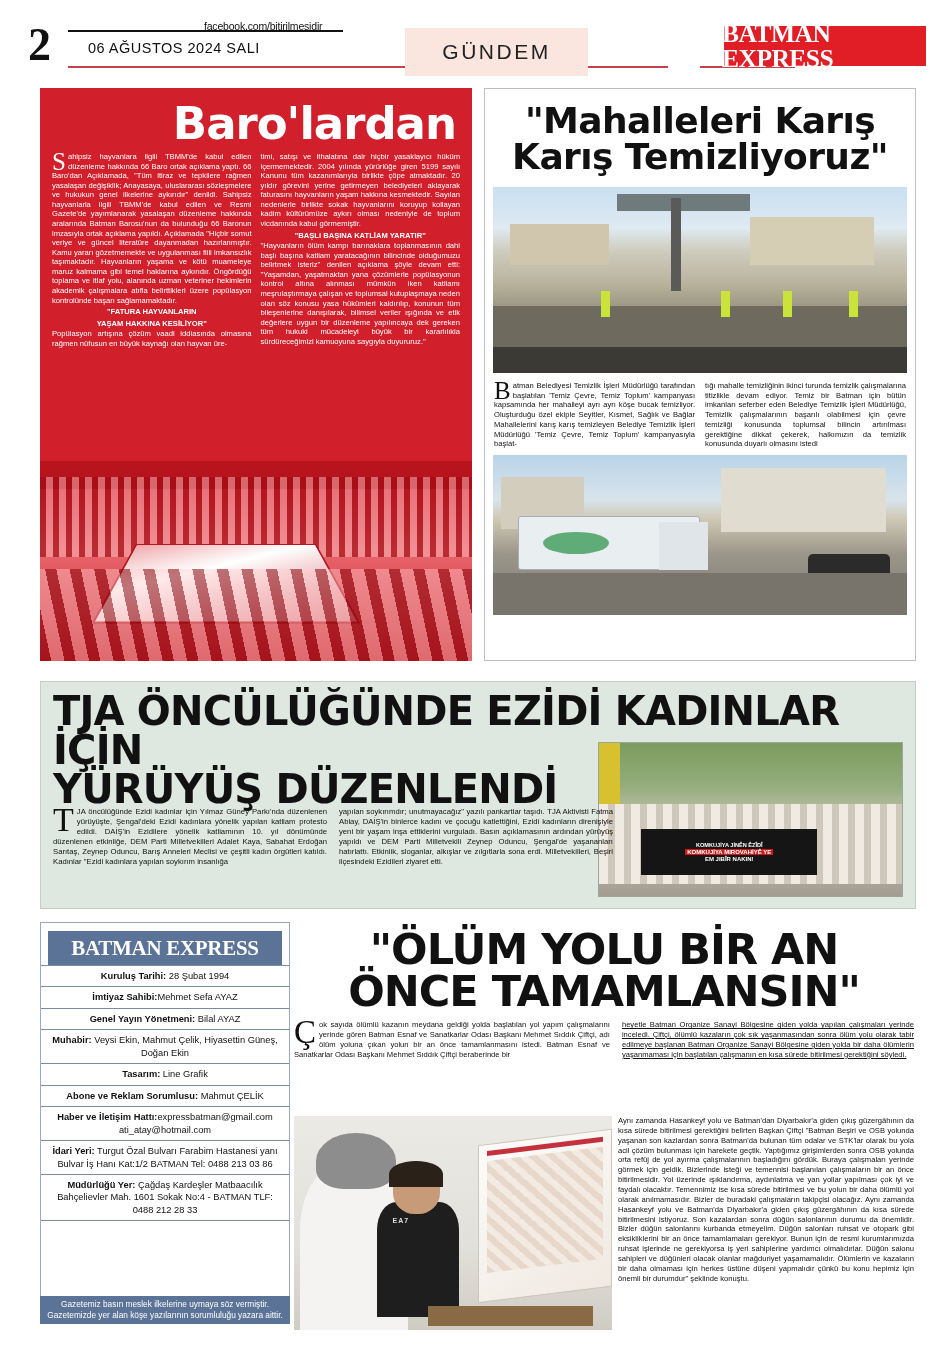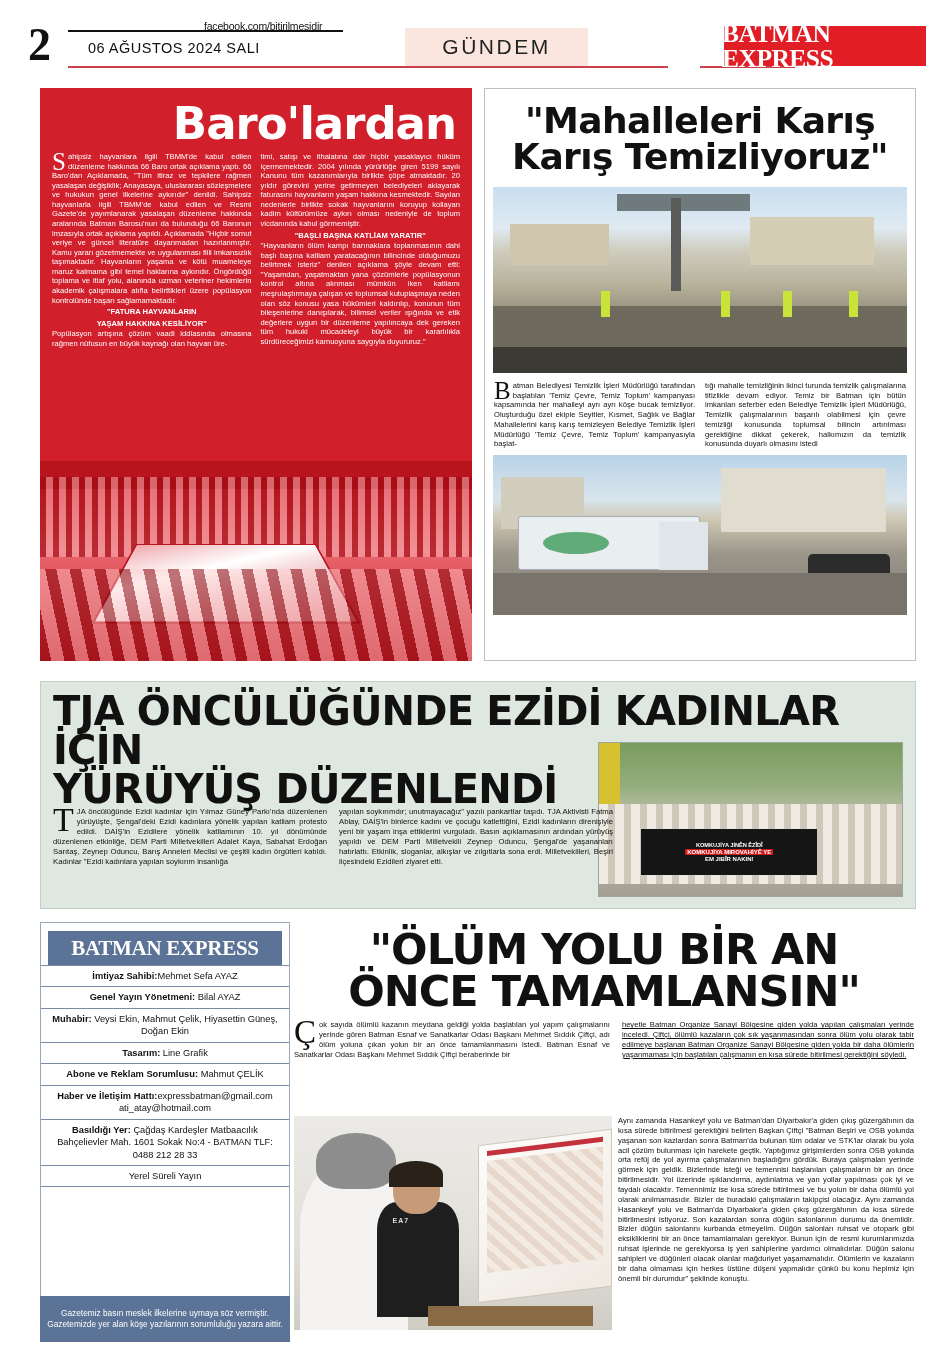--- a/index.html
+++ b/index.html
@@ -33,21 +33,21 @@
   }
   .rule-red {
     position:absolute; left:68px; top:66px; width:600px; height:0;
     border-top:2px solid #c8414b;
   }
   .rule-red2 {
     position:absolute; left:700px; top:66px; width:95px; height:0;
     border-top:2px solid #c8414b;
   }
   .gundem-tab {
-    position:absolute; left:405px; top:28px; width:183px; height:38px;
+    position:absolute; left:405px; top:28px; width:183px; height:48px;
     background:#fbe6df; display:flex; align-items:center; justify-content:center;
   }
   .gundem-tab span {
     font-size:21px; color:#222; letter-spacing:2.5px;
     font-family:"Liberation Sans Narrow","Liberation Sans",sans-serif;
   }
   .logo-box {
     position:absolute; right:25px; top:26px; width:202px; height:40px;
     background:#e11d26; display:flex; align-items:center; justify-content:center;
   }
@@ -219,21 +219,21 @@
     font-family:"Liberation Serif", serif; font-variant:small-caps;
     letter-spacing:-0.3px;
   }
   .imp-row {
     border-bottom:1px solid #7b8ba3; padding:4px 6px 4px 6px;
     text-align:center; font-size:9.3px; line-height:1.34; color:#111;
   }
   .imp-row:first-of-type { border-top:1px solid #7b8ba3; }
   .imp-row b { font-weight:bold; }
   .imp-note {
-    position:absolute; left:40px; top:1296px; width:250px; height:46px;
+    position:absolute; left:40px; top:1296px; width:250px; height:28px;
     background:#5b7396; color:#fff; font-size:8.3px; line-height:1.35;
     text-align:center; padding:5px 6px; display:flex;
     flex-direction:column; justify-content:center;
   }
 
   
   .art-road { position:absolute; left:292px; top:922px; width:624px; height:418px; background:#fff; }
   .art-road .hl {
     font-weight:bold; color:#111; font-size:43px; line-height:0.98;
     letter-spacing:-1px; text-align:center;
@@ -377,28 +377,29 @@
       </div>
       <div class="col">yapılan soykırımdır; unutmayacağız" yazılı pankartlar taşıdı. TJA Aktivisti Fatma Ablay, DAİŞ'in binlerce kadını ve çocuğu katlettiğini, Ezidi kadınların direnişiyle yeni bir yaşam inşa ettiklerini vurguladı. Basın açıklamasının ardından yürüyüş yapıldı ve DEM Parti Milletvekili Zeynep Oduncu, Şengal'de yaşananları hatırlattı. Etkinlik, sloganlar, alkışlar ve zılgıtlarla sona erdi. Milletvekilleri, Beşiri ilçesindeki Ezidileri ziyaret etti.</div>
     </div>
   </div>
 
   <div class="imprint">
     <div class="imprint-logo">
       <span>BATMAN EXPRESS</span>
     </div>
     <div id="imprint-rows">
+        <div class="imp-row"><b>Kuruluş Tarihi:</b><span> 28 Şubat 1994</span></div>
         <div class="imp-row"><b>İmtiyaz Sahibi:</b><span>Mehmet Sefa AYAZ</span></div>
         <div class="imp-row"><b>Genel Yayın Yönetmeni:</b><span> Bilal AYAZ</span></div>
         <div class="imp-row"><b>Muhabir:</b><span> Veysi Ekin, Mahmut Çelik, Hiyasettin Güneş, Doğan Ekin</span></div>
         <div class="imp-row"><b>Tasarım:</b><span> Line Grafik</span></div>
         <div class="imp-row"><b>Abone ve Reklam Sorumlusu:</b><span> Mahmut ÇELİK</span></div>
         <div class="imp-row"><b>Haber ve İletişim Hattı:</b><span>expressbatman@gmail.com ati_atay@hotmail.com</span></div>
-        <div class="imp-row"><b>Basıldığı Yer:</b><span> Çağdaş Kardeşler Matbaacılık Bahçelievler Mah. 1601 Sokak No:4  -  BATMAN TLF: 0488 212 28 33</span></div>
-        <div class="imp-row"><span>Yerel Süreli Yayın</span></div>
+        <div class="imp-row"><b>İdari Yeri:</b><span> Turgut Özal Bulvarı Farabim Hastanesi yanı Bulvar İş Hanı Kat:1/2 BATMAN Tel: 0488 213 03 86</span></div>
+        <div class="imp-row"><b>Müdürlüğü Yer:</b><span> Çağdaş Kardeşler Matbaacılık Bahçelievler Mah. 1601 Sokak No:4  -  BATMAN TLF: 0488 212 28 33</span></div>
       </div>
   </div>
   <div class="imp-note">
     <div>Gazetemiz basın meslek ilkelerine uymaya söz vermiştir.</div>
     <div>Gazetemizde yer alan köşe yazılarının sorumluluğu yazara aittir.</div>
   </div>
 
   <div class="art-road">
     <div class="hl">
       <div>"ÖLÜM YOLU BİR AN</div>

